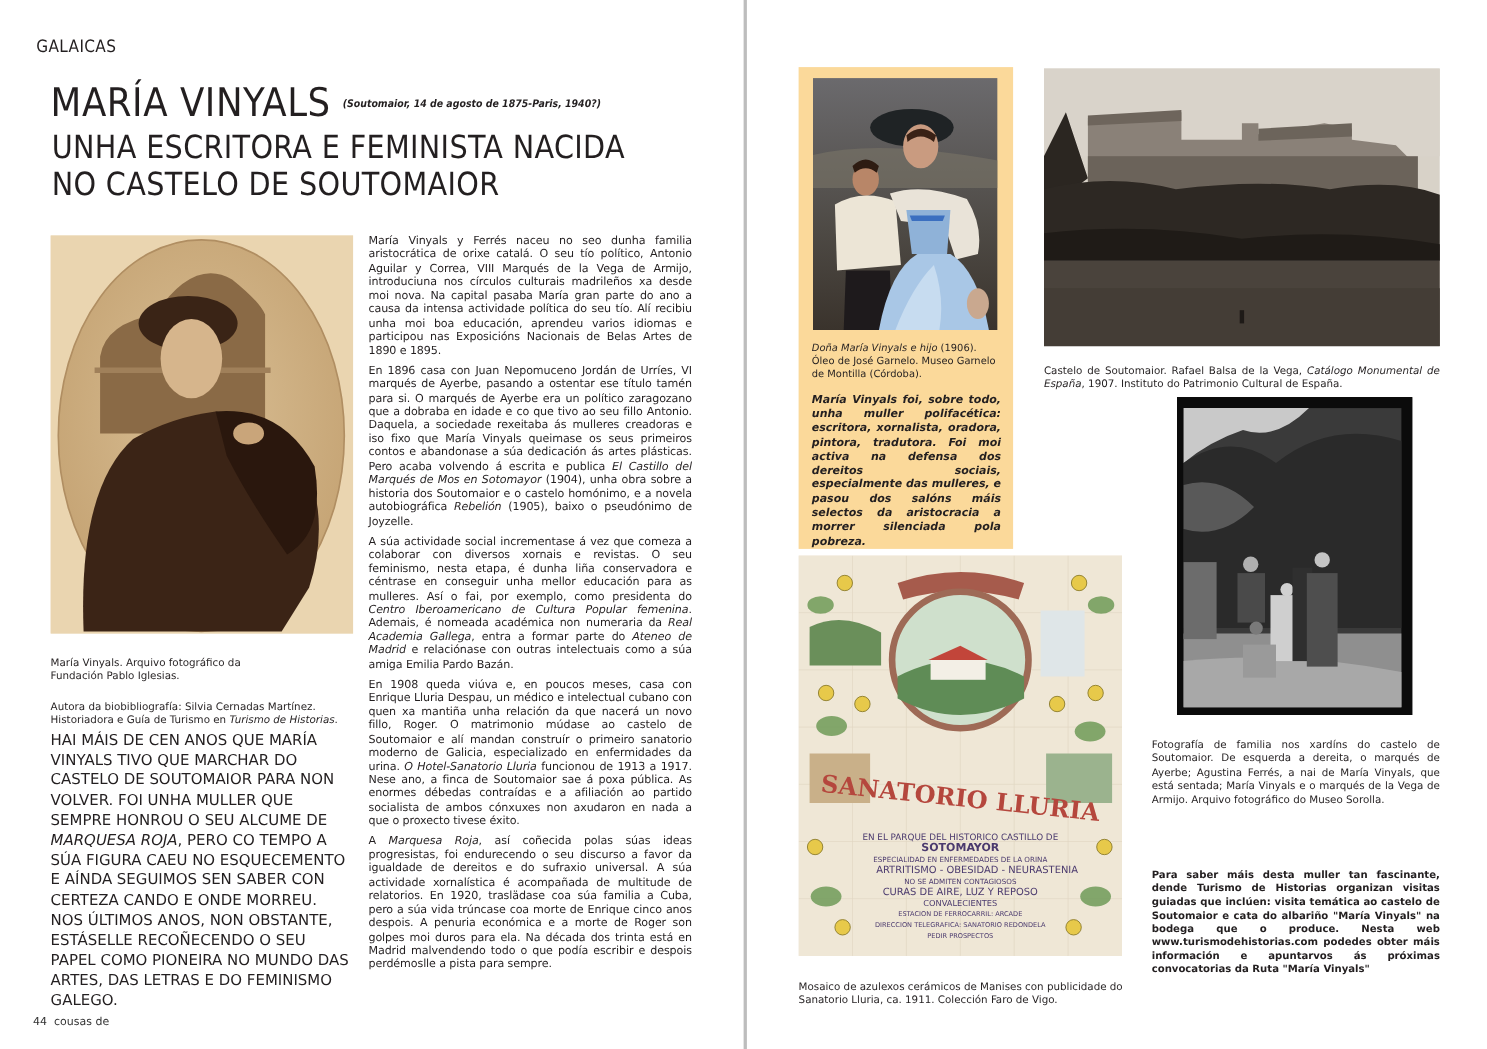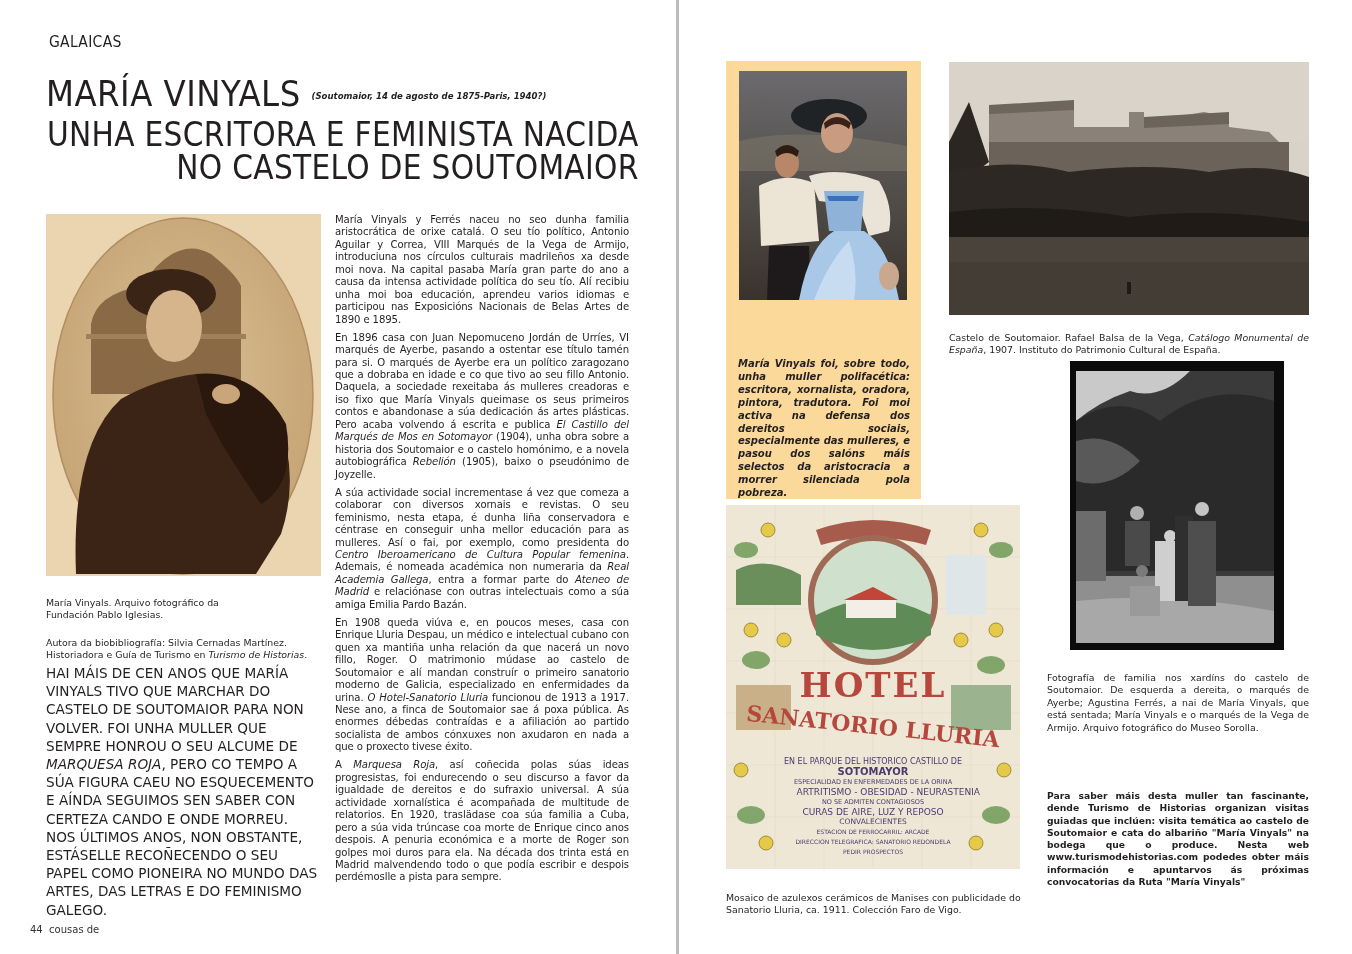--- a/index.html
+++ b/index.html
@@ -1,24 +1,24 @@
 <!DOCTYPE html>
 <html><head>
 <meta charset="utf-8">
 <style>
   html, body { margin:0; padding:0; }
   body { width:1352px; height:954px; background:#ffffff; position:relative; overflow:hidden;
          font-family:"DejaVu Sans Condensed","DejaVu Sans", sans-serif; color:#231f20; }
   .abs { position:absolute; }
   .spread-divider { position:absolute; left:676px; top:0; width:3px; height:954px; background:#bdbdbd; }
 
-  .section-label { left:49px; top:33px; font-size:15.5px; letter-spacing:0.3px; }
+  .section-label { left:33px; top:33px; font-size:15.5px; letter-spacing:0.3px; }
   .title-main { left:46px; top:74px; font-size:36px; line-height:40px; letter-spacing:0.5px; white-space:nowrap; font-weight:300; }
   .title-main .dates { font-size:9.5px; font-weight:bold; letter-spacing:0; vertical-align:middle;font-style:italic; }
-  .title-sub { left:47px; top:118px; font-size:33px; line-height:33px; letter-spacing:0.3px; white-space:pre-line;text-align:right; }
+  .title-sub { left:47px; top:118px; font-size:29px; line-height:33px; letter-spacing:0.3px; white-space:pre-line; }
 
   .photo { position:absolute; overflow:hidden; }
   .caption { position:absolute; font-size:9.4px; line-height:12.4px; font-family:"DejaVu Sans", sans-serif;margin-top:12px; }
   .caption i { font-style:italic; }
 
   .body-col { left:335px; top:214px; width:294px; font-size:10.1px; line-height:12.45px; text-align:justify; font-family:"DejaVu Sans", sans-serif; letter-spacing:-0.1px;}
   .body-col p { margin:0 0 5.6px 0; }
   .body-col i { font-style:italic; }
 
   .pull-quote { left:46px; top:664px; width:275px; font-size:13.6px; line-height:18.2px; letter-spacing:0; font-family:"DejaVu Sans", sans-serif; }
@@ -106,20 +106,21 @@
       <path d="M20 115 Q45 100 75 112 L80 170 L22 175 Z" fill="#ece5d6"></path>
       <path d="M30 175 L70 175 L72 229 L28 229 Z" fill="#1e1a1c"></path>
       <path d="M70 105 Q100 95 140 110 Q155 135 150 160 L130 165 L120 135 L80 130 Z" fill="#e9e3d8"></path>
       <path d="M85 120 L125 120 L122 160 L90 160 Z" fill="#8fb2d8"></path>
       <path d="M88 125 L120 125 L118 130 L90 130 Z" fill="#3b6fc0"></path>
       <path d="M60 229 Q70 175 95 160 L125 160 Q150 175 160 229 Z" fill="#a9c7e6"></path>
       <path d="M75 229 Q90 190 110 170 Q120 200 115 229 Z" fill="#c7dcf0"></path>
       <ellipse cx="150" cy="205" rx="10" ry="14" fill="#c9a88f"></ellipse>
     </svg>
   </div>
+  <div class="cap"><i>Doña María Vinyals e hijo</i><span> (1906). Óleo de José Garnelo. Museo Garnelo de Montilla (Córdoba).</span></div>
   <div class="quote">María Vinyals foi, sobre todo, unha muller polifacética: escritora, xornalista, oradora, pintora, tradutora. Foi moi activa na defensa dos dereitos sociais, especialmente das mulleres, e pasou dos salóns máis selectos da aristocracia a morrer silenciada pola pobreza.</div>
 </div>
 
 <div class="photo" style="left:949px; top:62px; width:360px; height:253px;">
   <svg width="360" height="253" viewBox="0 0 360 253">
     <rect width="360" height="253" fill="#d8d2c8"></rect>
     <rect y="0" width="360" height="80" fill="#d9d3ca"></rect>
     <path d="M0 130 L0 80 L20 40 L35 85 L40 100 Z" fill="#2b2621"></path>
     <path d="M40 45 L125 40 L125 65 L180 65 L180 50 L195 50 L195 60 L255 50 L280 55 L280 65 L320 70 L335 85 L335 110 L40 110 Z" fill="#8a8178"></path>
     <path d="M40 43 L125 38 L125 48 L40 52 Z" fill="#6e655c"></path>
@@ -196,21 +197,20 @@
     </g>
     <g fill="#6f9a58" opacity="0.85">
       <ellipse cx="20" cy="45" rx="12" ry="8"></ellipse>
         <ellipse cx="275" cy="45" rx="12" ry="8"></ellipse>
       <ellipse cx="30" cy="155" rx="14" ry="9"></ellipse>
         <ellipse cx="265" cy="160" rx="14" ry="9"></ellipse>
       <ellipse cx="25" cy="310" rx="14" ry="9"></ellipse>
         <ellipse cx="270" cy="310" rx="14" ry="9"></ellipse>
     </g>
   </svg>
-  <div class="abs" style="left:0; top:160px; width:294px; text-align:center; font-family:'DejaVu Serif',serif; font-weight:bold; color:#b5473d; font-size:34px; letter-spacing:2px;">HOTEL</div>
   <div class="abs" style="left:0; top:208px; width:294px; text-align:center; font-family:'DejaVu Serif',serif; font-weight:bold; color:#b5473d; font-size:22px; transform:rotate(6deg);">SANATORIO LLURIA</div>
   <div class="abs" style="left:40px; top:252px; width:214px; text-align:center; font-size:8px; color:#4b3a6e; font-family:'DejaVu Sans',sans-serif; line-height:10px;">
     <div>EN EL PARQUE DEL HISTORICO CASTILLO DE</div>
     <div style="font-weight:bold; font-size:10px;">SOTOMAYOR</div>
     <div style="font-size:6.5px;">ESPECIALIDAD EN ENFERMEDADES DE LA ORINA</div>
     <div style="font-size:9px;text-align:right;">ARTRITISMO - OBESIDAD - NEURASTENIA</div>
     <div style="font-size:6.5px;">NO SE ADMITEN CONTAGIOSOS</div>
     <div style="font-size:9px;">CURAS DE AIRE, LUZ Y REPOSO</div>
     <div style="font-size:7.5px;">CONVALECIENTES</div>
     <div style="font-size:6px;">ESTACION DE FERROCARRIL: ARCADE</div>

